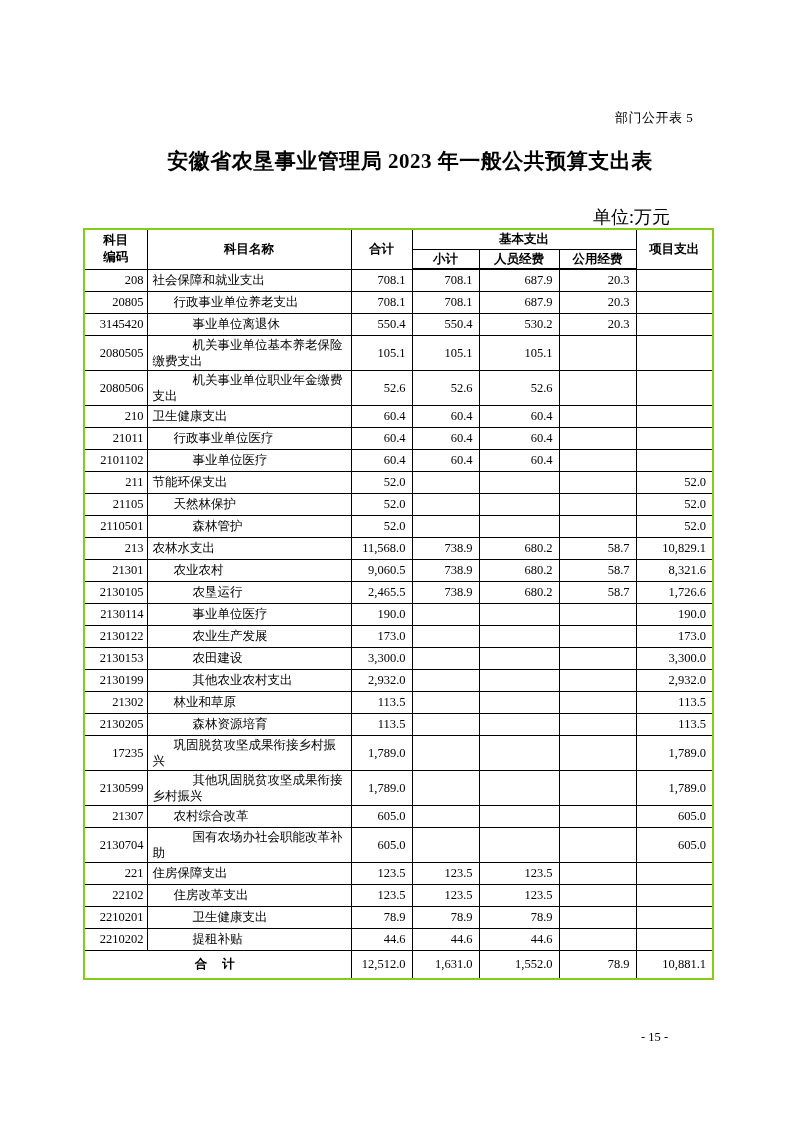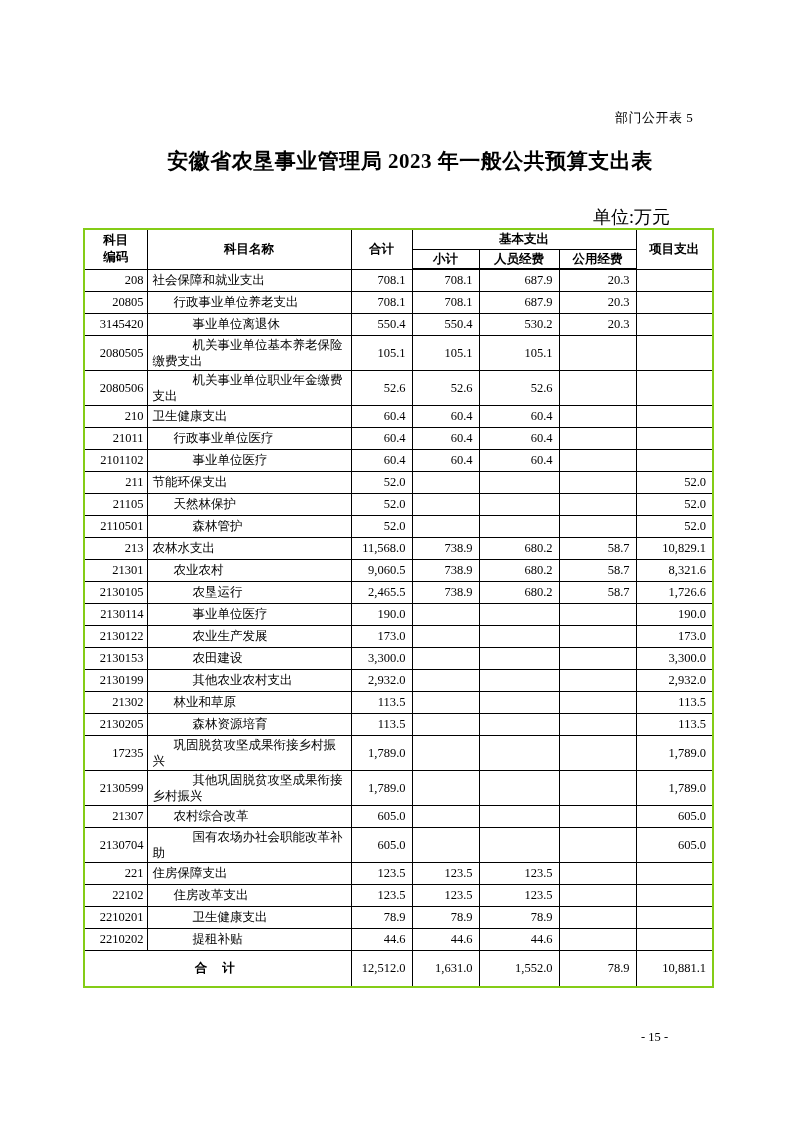--- a/index.html
+++ b/index.html
@@ -66,21 +66,21 @@
     padding: 1px 4px 1px 5px;
     word-break: break-all;
   }
   td.name.indent-0 { text-indent: 0; }
   td.name.indent-1 { text-indent: 21px; }
   td.name.indent-2 { text-indent: 40px; }
   td.num {
     text-align: right;
     padding: 1px 6px 1px 2px;
   }
-  tr.total-row td { height: 37px; }
+  tr.total-row td { height: 29px; }
   td.total-label {
     text-align: center;
     font-weight: bold;
     font-size: 14px;
     letter-spacing: 6px;
   }
   .page-number {
     position: absolute;
     top: 1030px; left: 641px;
     font-size: 12.5px;

